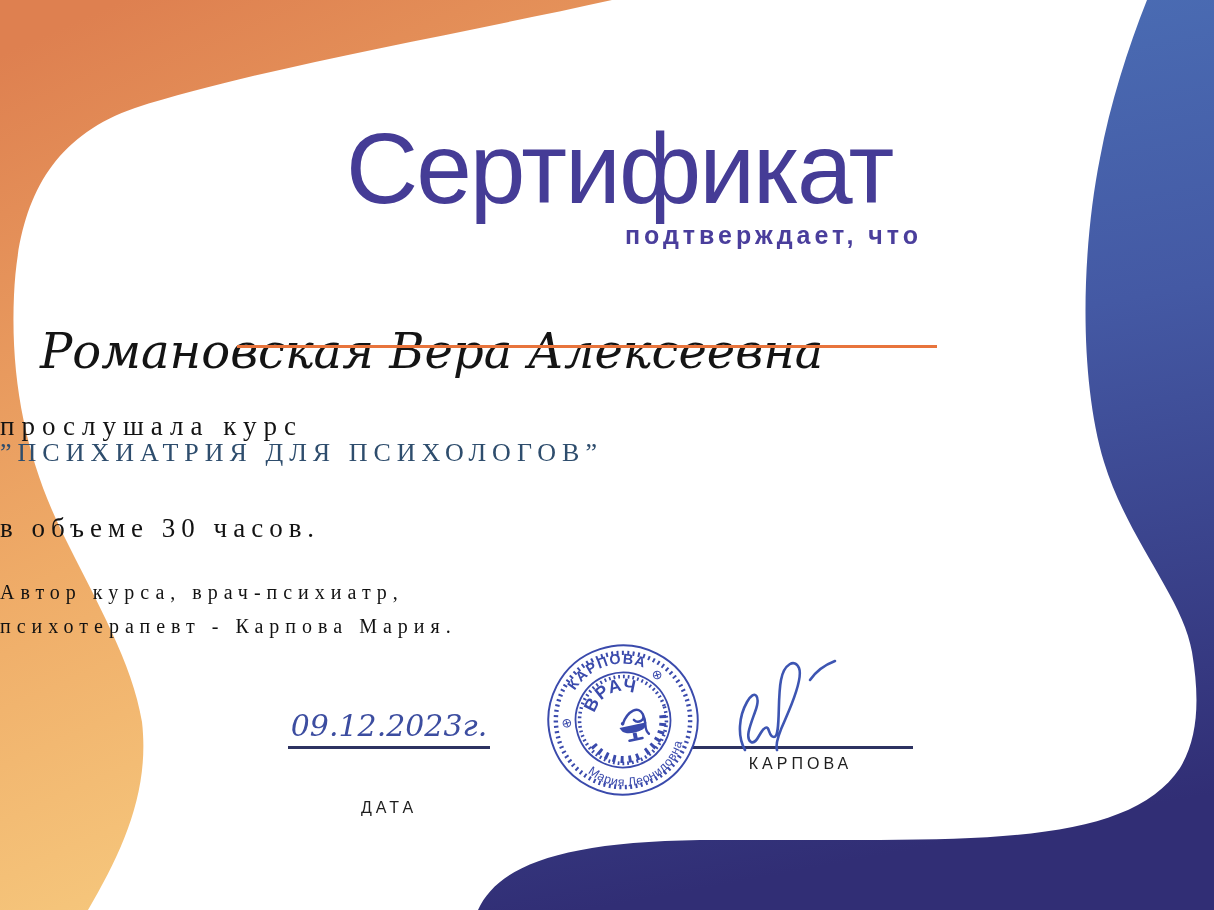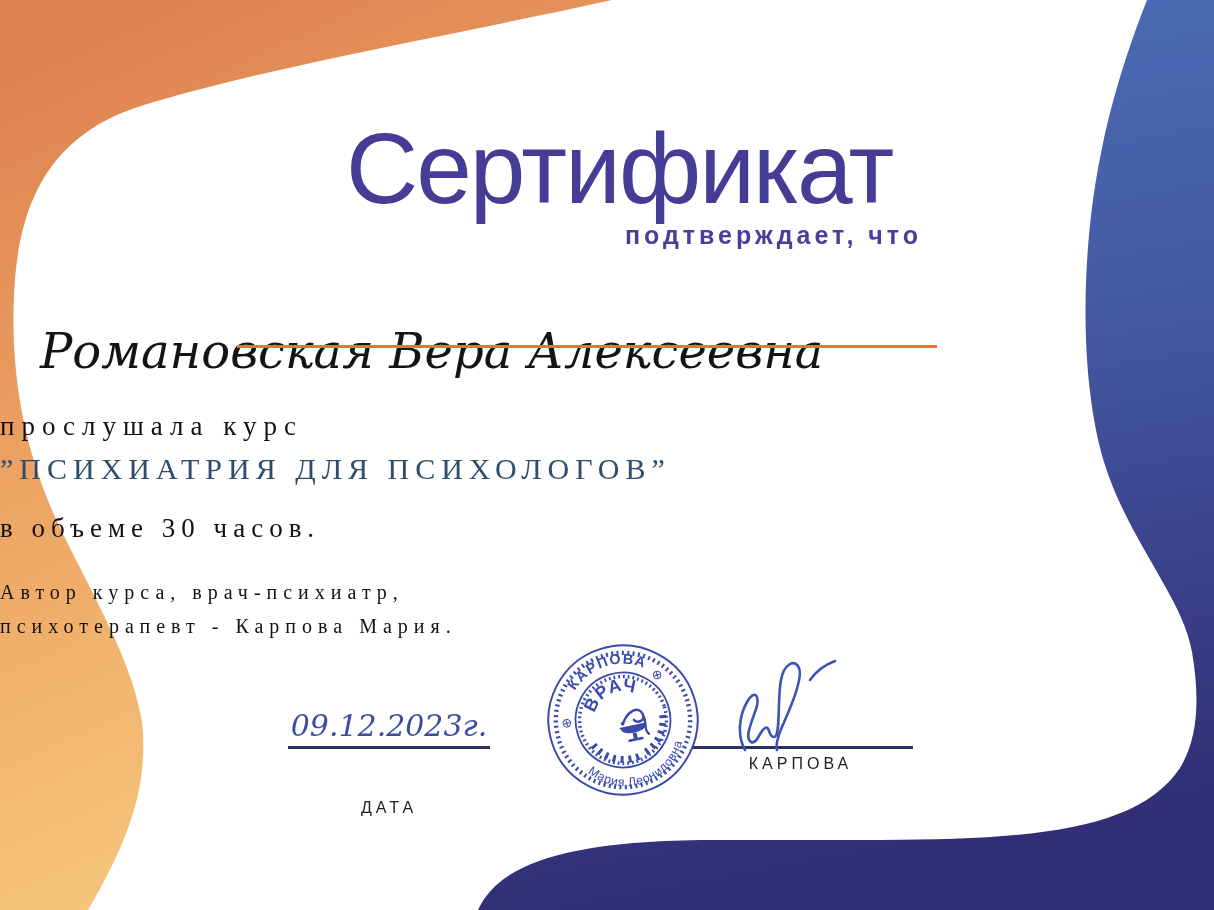--- a/index.html
+++ b/index.html
@@ -24,21 +24,21 @@
     font-family:"DejaVu Serif","Liberation Serif",serif;font-style:italic;
     font-size:48px;color:#141414;white-space:nowrap;margin-top:30px;
   }
   .name-underline{left:237px;top:345px;width:700px;height:3px;background:#E8743C;}
 
   .serif-center{
     left:0;width:1214px;color:#121212;
     font-family:"Liberation Serif",serif;white-space:nowrap;
   }
   .intro{top:411px;font-size:27px;letter-spacing:7px;}
-  .course{top:452px;font-size:30px;letter-spacing:6px;color:#2E4D6D;}
+  .course{top:438px;font-size:26px;letter-spacing:6px;color:#2E4D6D;}
   .volume{top:513px;font-size:27px;letter-spacing:6px;}
   .authors{top:575px;font-size:20px;letter-spacing:6px;line-height:34px;}
 
   .rule{top:746px;height:3px;background:#2D3261;}
   .rule-date{left:288px;width:202px;}
   .rule-sign{left:688px;width:225px;}
   .date-value{
     left:288px;top:708px;width:202px;text-align:center;
     font-family:"DejaVu Serif","Liberation Serif",serif;font-style:italic;
     font-size:30px;color:#3C4DA0;white-space:nowrap;

